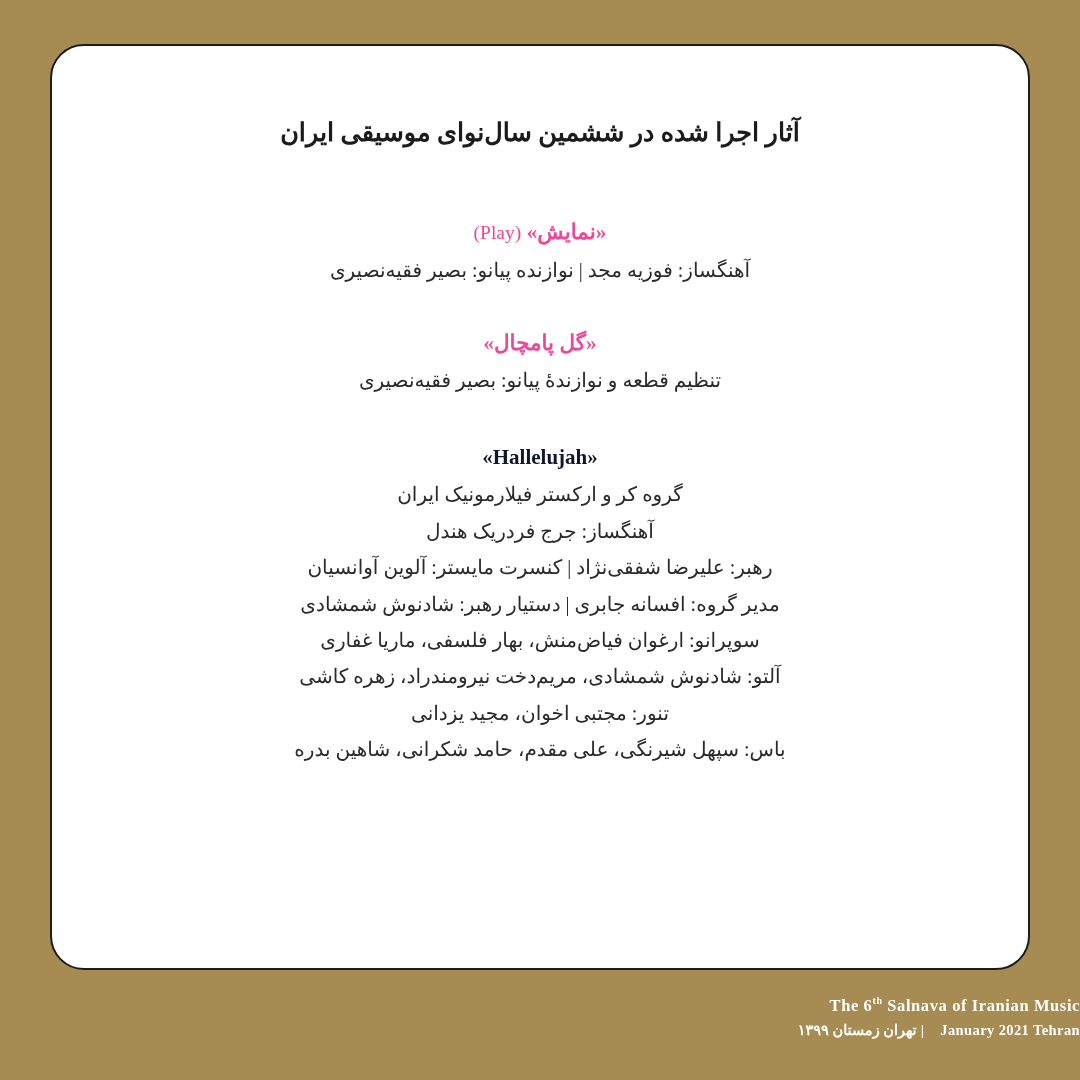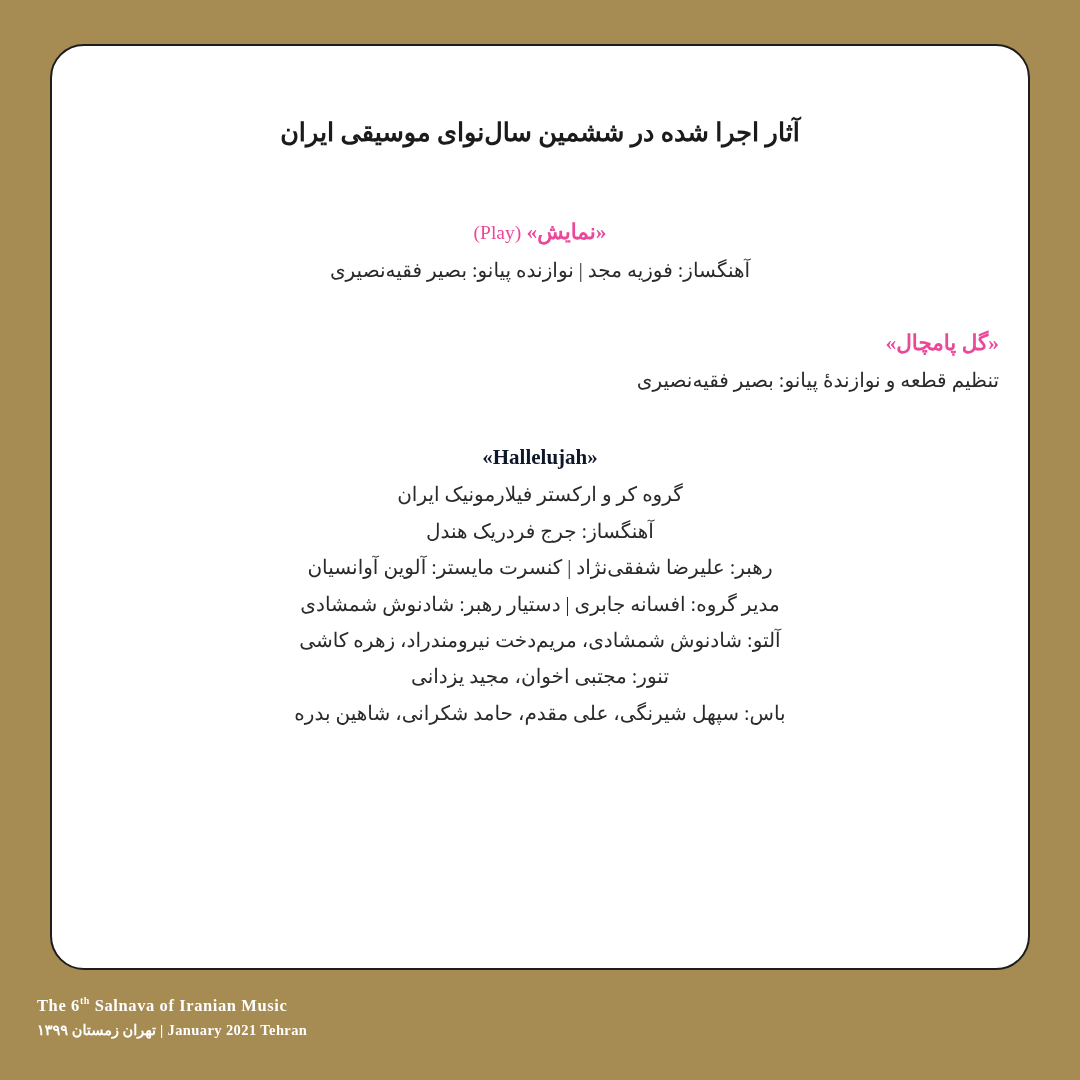--- a/index.html
+++ b/index.html
@@ -29,38 +29,38 @@
     top: 44px;
     width: 980px;
     height: 926px;
     background: #ffffff;
     border: 2px solid #1d1d1d;
     border-radius: 34px;
     box-sizing: border-box;
     overflow: hidden;
   }
   .card-inner {
-    padding: 0 29px;
+    padding: 0 70px;
     box-sizing: border-box;
     width: 100%;
     text-align: center;
   }
   .title {
     margin-top: 68px;
     font-size: 25.5px;
     font-weight: bold;
     color: #1b1b1b;
     letter-spacing: 0px;
     line-height: 1.5;
   }
   .block {
     margin-top: 0;
   }
   .block-1 { margin-top: 63px; }
-  .block-2 { margin-top: 40px; text-align: right; }
+  .block-2 { margin-top: 40px; }
   .block-3 { margin-top: 44px; }
 
   .piece-title {
     font-size: 21.5px;
     font-weight: bold;
     color: #ec4899;
     line-height: 1.6;
   }
   .piece-title .latin {
     font-weight: normal;
@@ -77,21 +77,21 @@
     font-size: 20px;
     color: #2a2a2a;
     line-height: 1.62;
     margin-top: 4px;
   }
   .footer {
     position: absolute;
     left: 0;
     right: 0;
     bottom: 38px;
-    text-align: left;
+    text-align: right;
     color: #ffffff;
     padding-left: 37px;
   }
   .footer-line1 {
     font-size: 16.5px;
     font-weight: bold;
     letter-spacing: 0.6px;
     line-height: 1.5;
     direction: ltr;
   }
@@ -103,20 +103,21 @@
     font-size: 14.5px;
     font-weight: bold;
     letter-spacing: 0.4px;
     line-height: 1.5;
     margin-top: 2px;
     direction: rtl;
   }
   .footer-line2 .ltr {
     direction: ltr;
     unicode-bidi: embed;
+    margin-left: 12px;
   }
   .footer-line2 .bar {
     padding: 0 4px;
   }
 </style>
 </head>
 <body>
 
 <div class="poster">
 
@@ -139,20 +140,21 @@
         </div>
         <div class="credit">تنظیم قطعه و نوازندهٔ پیانو: بصیر فقیه‌نصیری</div>
       </div>
 
       <div class="block block-3">
         <div class="piece-title-latin">«Hallelujah»</div>
         <div class="credit">گروه کر و ارکستر فیلارمونیک ایران</div>
         <div class="credit">آهنگساز: جرج فردریک هندل</div>
         <div class="credit">رهبر: علیرضا شفقی‌نژاد | کنسرت مایستر: آلوین آوانسیان</div>
         <div class="credit">مدیر گروه: افسانه جابری | دستیار رهبر: شادنوش شمشادی</div>
+        <div class="credit">سوپرانو: ارغوان فیاض‌منش، بهار فلسفی، ماریا غفاری</div>
         <div class="credit">آلتو: شادنوش شمشادی، مریم‌دخت نیرومندراد، زهره کاشی</div>
         <div class="credit">تنور: مجتبی اخوان، مجید یزدانی</div>
         <div class="credit">باس: سپهل شیرنگی، علی مقدم، حامد شکرانی، شاهین بدره</div>
       </div>
 
     </div>
   </div>
 
   <div class="footer">
     <div class="footer-line1"><span>The 6</span><sup>th</sup><span> Salnava of Iranian Music</span></div>

